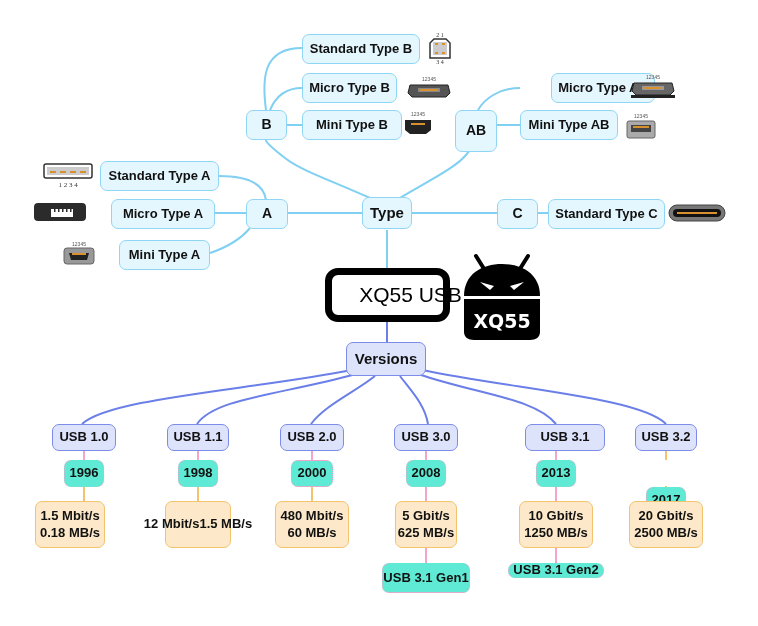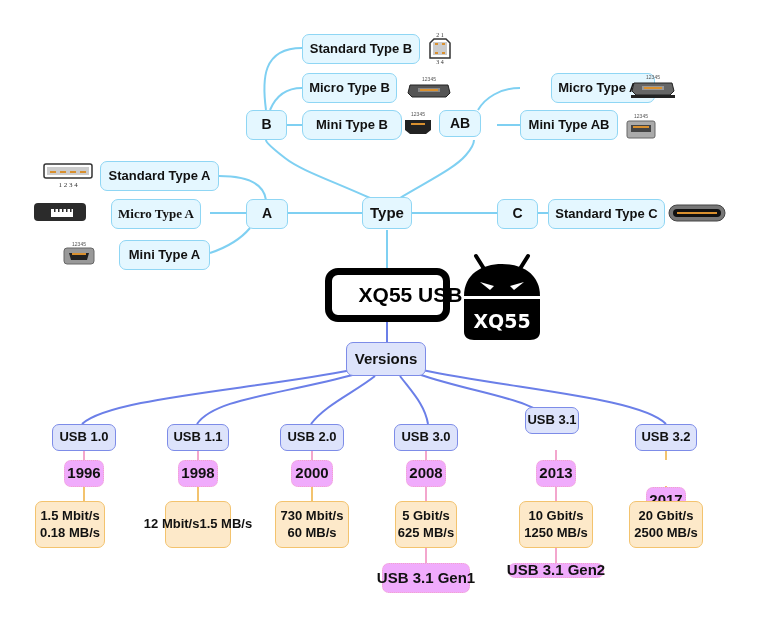--- a/index.html
+++ b/index.html
@@ -7,24 +7,24 @@
          font-family: "Liberation Sans", sans-serif; }
   #lines { position: absolute; left: 0; top: 0; width: 758px; height: 626px; }
   .node { position: absolute; box-sizing: border-box; display: flex; align-items: center;
           justify-content: center; text-align: center; font-weight: bold; color: #111;
           border-radius: 7px; line-height: 1.25; white-space: nowrap; }
   .t { background: #e4f7ff; border: 1.5px solid #8fd6f4; font-size: 13px; }
   .t.big { font-size: 15px; }
   .t.letter { font-size: 14px; }
   .v { background: #dde3fb; border: 1.5px solid #7d8ce8; font-size: 13px; }
   .v.big { font-size: 15px; }
-  .y { background: #f0abfc; border: 1.5px dotted #f2a3cc; font-size: 15px; }
+  .y { background: #5eead4; border: 1.5px dotted #f2a3cc; font-size: 13px; }
   .s { background: #fde9c9; border: 1.5px solid #f3c36e; font-size: 13px; }
   .root { background: #fff; border: 7px solid #000; border-radius: 13px; font-size: 21px;
-          font-weight: bold; color: #000; padding-left: 46px; }
+          font-weight: normal; color: #000; padding-left: 46px; }
   .icon { position: absolute; }
   .logo { position: absolute; }
 </style>
 </head>
 <body>
 
 <svg id="lines" xmlns="http://www.w3.org/2000/svg">
 
   <g fill="none" stroke="#7fd0f2" stroke-width="2">
     <path d="M387 230 L387 268"></path>
@@ -67,29 +67,29 @@
     <path stroke="#f3c36e" d="M666 486 L666 501"></path>
     <path stroke="#f3a6cd" d="M426 548 L426 563"></path>
     <path stroke="#f3a6cd" d="M556 548 L556 563"></path>
   </g>
 </svg>
 
 <div class="node t big" style="left:362px;top:197px;width:50px;height:32px;">Type</div>
 
 <div class="node t letter" style="left:246px;top:199px;width:42px;height:30px;">A</div>
 <div class="node t" style="left:100px;top:161px;width:119px;height:30px;">Standard Type A</div>
-<div class="node t" style="left:111px;top:199px;width:90px;height:30px;font-family:Liberation Serif, serif;">Micro Type A</div>
+<div class="node t" style="left:111px;top:199px;width:104px;height:30px;">Micro Type A</div>
 <div class="node t" style="left:119px;top:240px;width:91px;height:30px;">Mini Type A</div>
 
 <div class="node t letter" style="left:246px;top:110px;width:41px;height:30px;">B</div>
 <div class="node t" style="left:302px;top:34px;width:118px;height:30px;">Standard Type B</div>
 <div class="node t" style="left:302px;top:73px;width:95px;height:30px;">Micro Type B</div>
-<div class="node t" style="left:302px;top:110px;width:100px;height:30px;border-radius:9px;">Mini Type B</div>
-
-<div class="node t letter" style="left:439px;top:110px;width:42px;height:27px;">AB</div>
+<div class="node t" style="left:302px;top:110px;width:100px;height:30px;">Mini Type B</div>
+
+<div class="node t letter" style="left:455px;top:110px;width:42px;height:42px;">AB</div>
 <div class="node t" style="left:520px;top:73px;width:104px;height:30px;margin-left:31px;">Micro Type AB</div>
 <div class="node t" style="left:520px;top:110px;width:98px;height:30px;">Mini Type AB</div>
 
 <div class="node t letter" style="left:497px;top:199px;width:41px;height:30px;">C</div>
 <div class="node t" style="left:548px;top:199px;width:117px;height:30px;">Standard Type C</div>
 
 <svg class="icon" style="left:43px;top:163px;" width="50" height="26" viewBox="0 0 50 26">
   <rect x="1" y="1" width="48" height="14" rx="2" fill="#fff" stroke="#333" stroke-width="1.5"></rect>
   <rect x="4" y="4" width="42" height="8" fill="#ccc"></rect>
   <g fill="#d9902f">
@@ -182,31 +182,31 @@
     </div>
     <div class="node v" style="left: 167px; top: 424px; width: 62px; height: 27px;">USB 1.1</div>
     <div class="node y" style="left: 178px; top: 460px; width: 40px; height: 27px;">1998</div>
     <div class="node s" style="left: 165px; top: 501px; width: 66px; height: 47px; flex-direction: row;">
       <span>12 Mbit/s</span>
       <span>1.5 MB/s</span>
     </div>
     <div class="node v" style="left: 280px; top: 424px; width: 64px; height: 27px;">USB 2.0</div>
     <div class="node y" style="left: 291px; top: 460px; width: 42px; height: 27px;">2000</div>
     <div class="node s" style="left: 275px; top: 501px; width: 74px; height: 47px; flex-direction: column;">
-      <span>730 Mbit/s</span>
+      <span>480 Mbit/s</span>
       <span>60 MB/s</span>
     </div>
     <div class="node v" style="left: 394px; top: 424px; width: 64px; height: 27px;">USB 3.0</div>
     <div class="node y" style="left: 406px; top: 460px; width: 40px; height: 27px;">2008</div>
     <div class="node s" style="left: 395px; top: 501px; width: 62px; height: 47px; flex-direction: column;">
       <span>5 Gbit/s</span>
       <span>625 MB/s</span>
     </div>
     <div class="node y" style="left: 382px; top: 563px; width: 88px; height: 30px;">USB 3.1 Gen1</div>
-    <div class="node v" style="left: 525px; top: 407px; width: 54px; height: 27px;">USB 3.1</div>
+    <div class="node v" style="left: 525px; top: 424px; width: 80px; height: 27px;">USB 3.1</div>
     <div class="node y" style="left: 536px; top: 460px; width: 40px; height: 27px;">2013</div>
     <div class="node s" style="left: 519px; top: 501px; width: 74px; height: 47px; flex-direction: column;">
       <span>10 Gbit/s</span>
       <span>1250 MB/s</span>
     </div>
     <div class="node y" style="left: 508px; top: 563px; width: 96px; height: 15px;">USB 3.1 Gen2</div>
     <div class="node v" style="left: 635px; top: 424px; width: 62px; height: 27px;">USB 3.2</div>
     <div class="node y" style="left: 646px; top: 460px; width: 40px; height: 27px; margin-top: 27px;">2017</div>
     <div class="node s" style="left: 629px; top: 501px; width: 74px; height: 47px; flex-direction: column;">
       <span>20 Gbit/s</span>

